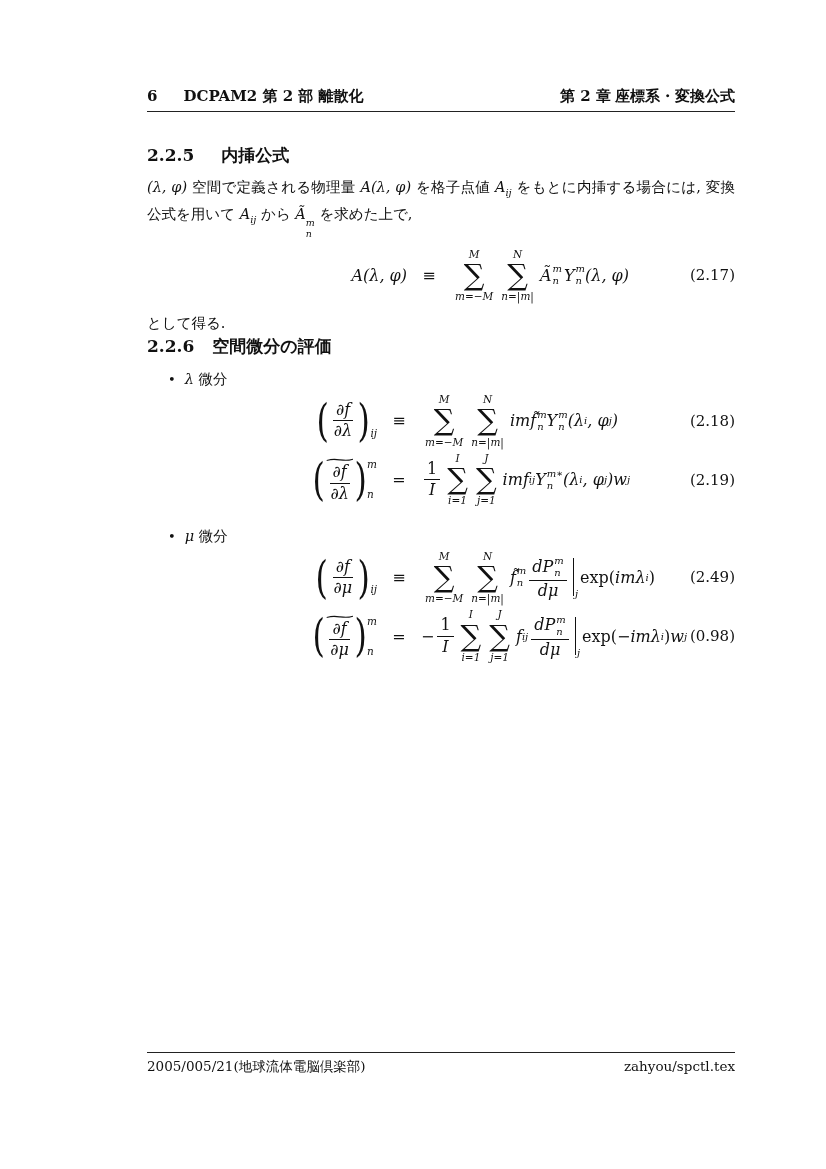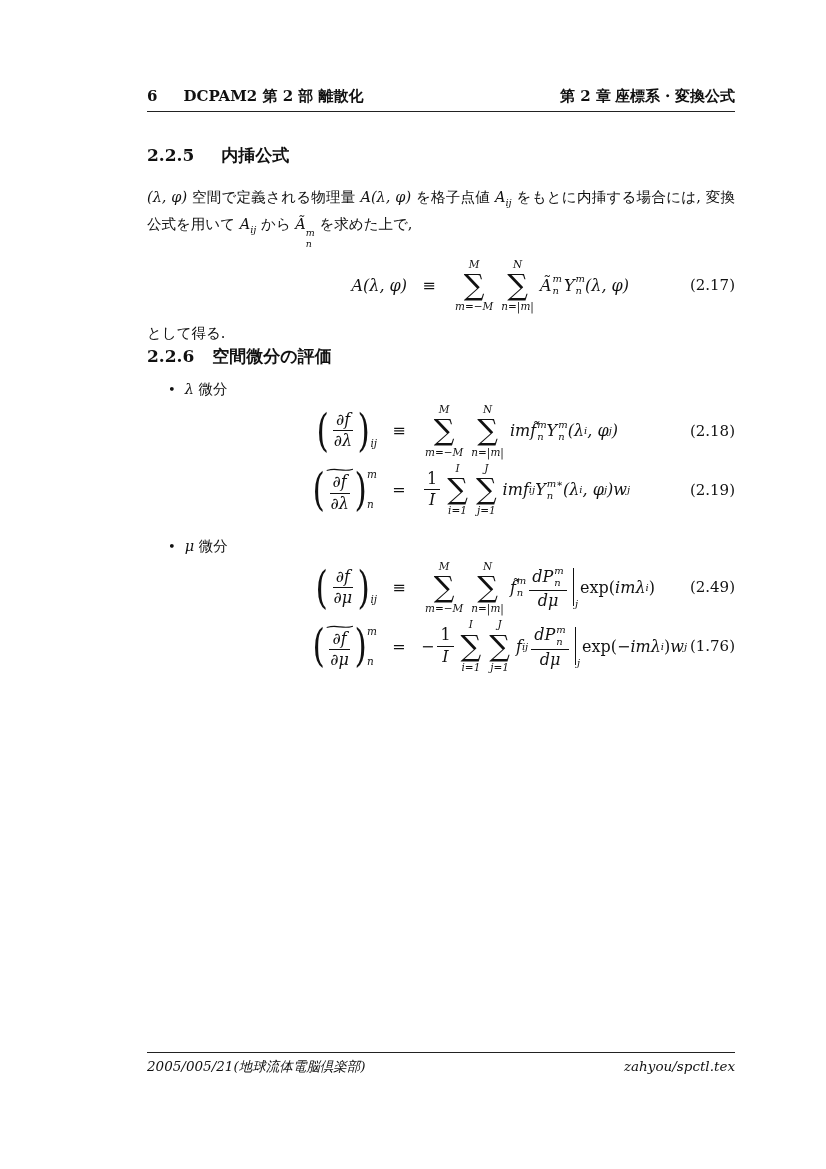--- a/index.html
+++ b/index.html
@@ -15,21 +15,21 @@
     font-weight:bold; font-size:15px; line-height:1.1; }
   .runhead .lft { display:flex; gap:26px; }
   .runhead .rgt { display:flex; gap:4px; }
   .headrule { border:none; border-top:1px solid #222; margin:6px 0 0 0; }
 
   
   .secthead { display:flex; gap:18px; font-weight:bold; font-size:17px; line-height:1.2; }
   .sh1 { margin-top:33px;gap:27px; }
   .sh2 { }
 
-  .para { margin-top:20px; font-size:14.5px; line-height:1.68; text-align:justify; }
+  .para { margin-top:10px; font-size:14.5px; line-height:1.68; text-align:justify; }
   .aftertext { margin-top:9px; font-size:14.5px; line-height:1.6; }
 
   .imath { font-style:italic; }
   sub.s { font-size:10px; font-style:italic; }
   .istack { display:inline-flex; flex-direction:column; align-items:flex-start;
     font-size:9.5px; font-style:italic; line-height:1.15; vertical-align:-7px; }
 
   
   .bullet { display:flex; align-items:baseline; gap:9px; margin-left:21px;
     font-size:14.5px; }
@@ -71,21 +71,21 @@
     justify-content:space-between; font-size:10.5px; font-style:italic;
     padding:2px 0 3px; margin-left:1px; }
   .wt { display:inline-flex; flex-direction:column; align-items:center; }
   .wt .tld { font-size:14px; line-height:0.5; height:7px; transform:scaleX(3); }
   .vbar { display:inline-flex; align-items:flex-end; margin-left:3px; }
   .vbar .bar { width:1.2px; height:38px; background:#111; }
   .vbar sub { font-size:10px; font-style:italic; margin-left:1px; transform:translateY(3px); }
   .tok { margin-left:2px; }
 
   
-  .footer { position:absolute; left:147px; width:588px; top:1052px; font-size:13.5px;font-style:italic; }
+  .footer { position:absolute; left:147px; width:588px; top:1052px; font-size:13.5px; }
   .footrule { border:none; border-top:1px solid #222; margin:0 0 5px 0; }
   .footrow { display:flex; justify-content:space-between; }
 </style>
 </head>
 <body>
 
 <div class="page">
   <div class="content">
 
     <div class="runhead">
@@ -355,21 +355,21 @@
               <span class="bar"></span>
               <sub>j</sub>
             </span>
           <span class="mr tok">exp(</span>
             <span class="mi">−imλ</span>
             <sub class="s">i</sub>
             <span class="mr">)</span>
             <span class="mi">w</span>
             <sub class="s">j</sub>
         </span>
-        <span class="eqnum">(1.76)</span>
+        <span class="eqnum">(0.98)</span>
       </div>
     </div>
 
   </div>
 
   <div class="footer">
     <hr class="footrule">
     <div class="footrow">
       <span>2005/005/21(地球流体電脳倶楽部)</span>
       <span>zahyou/spctl.tex</span>

